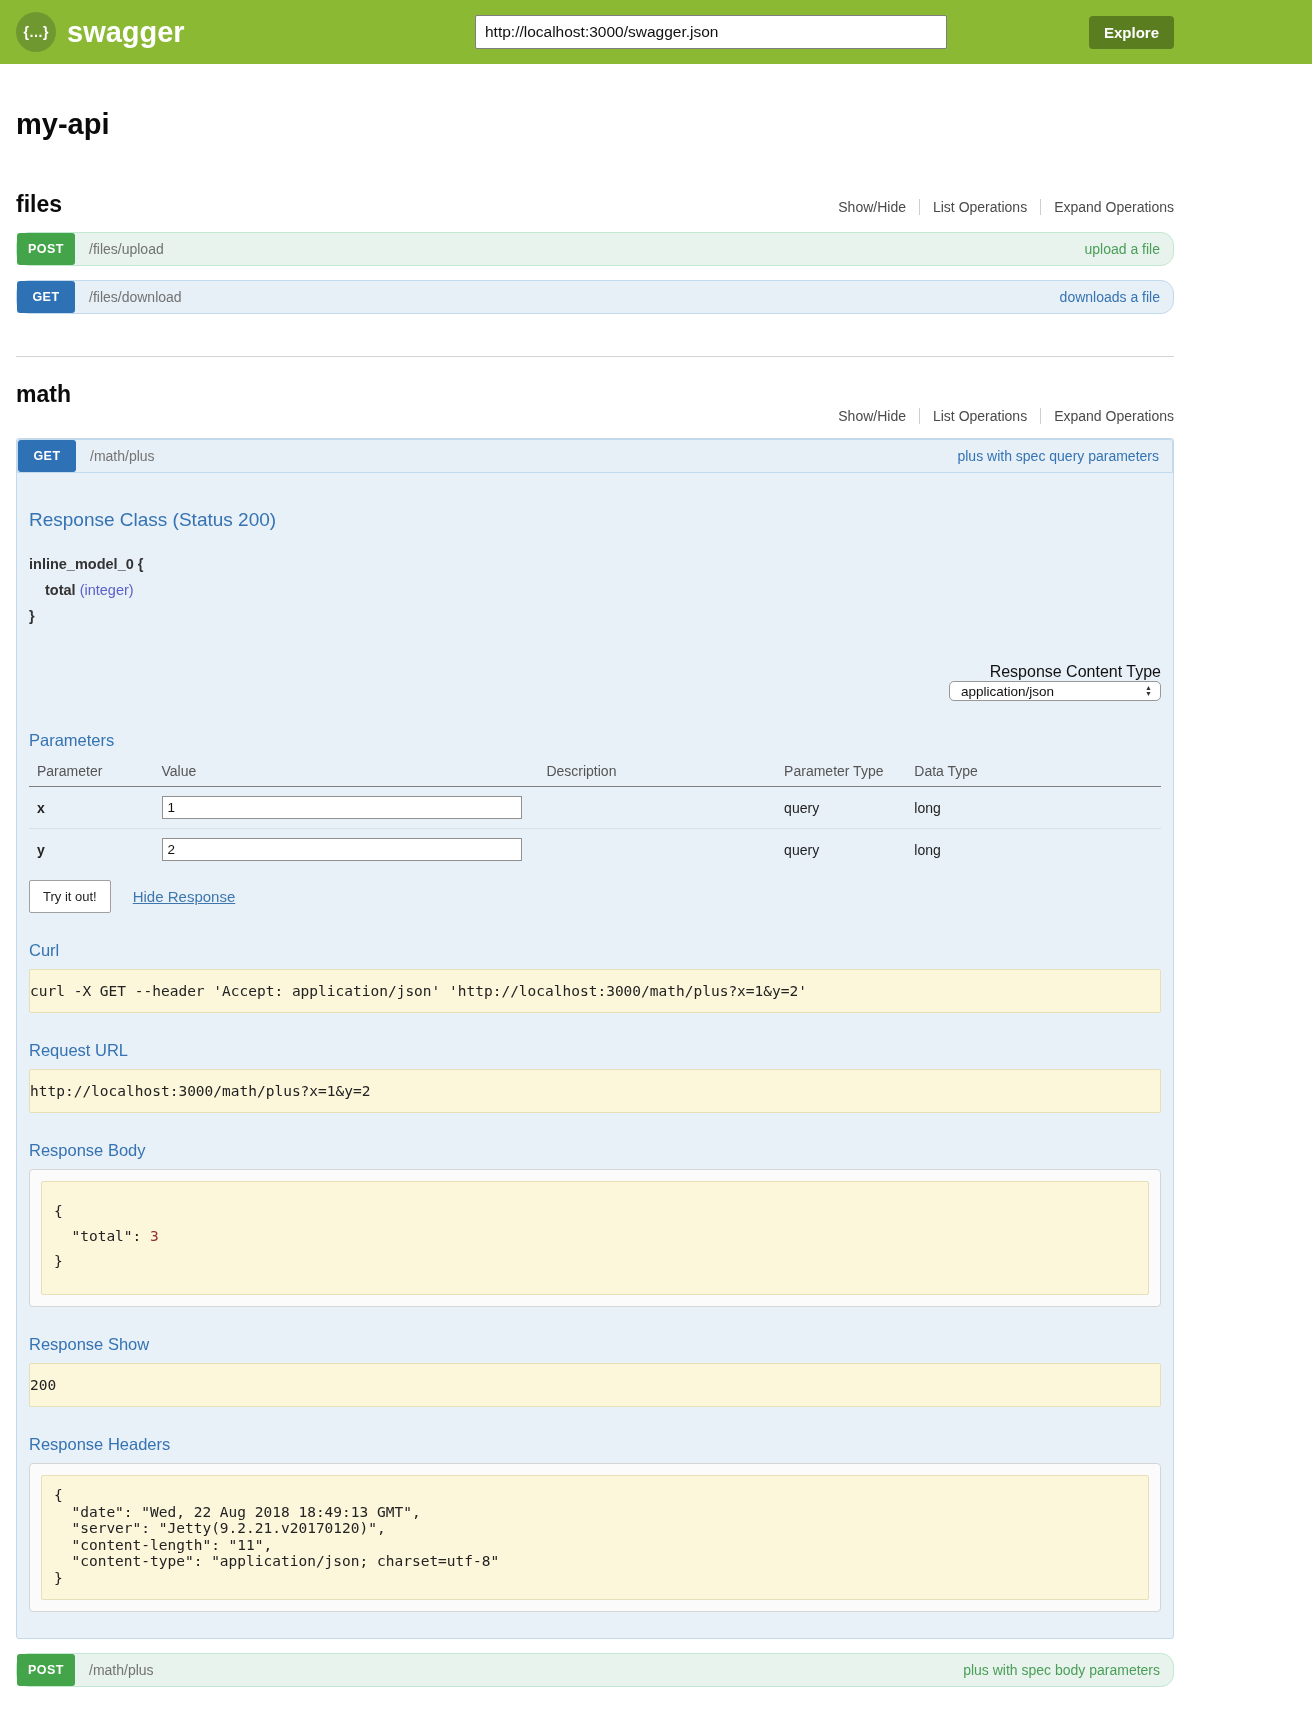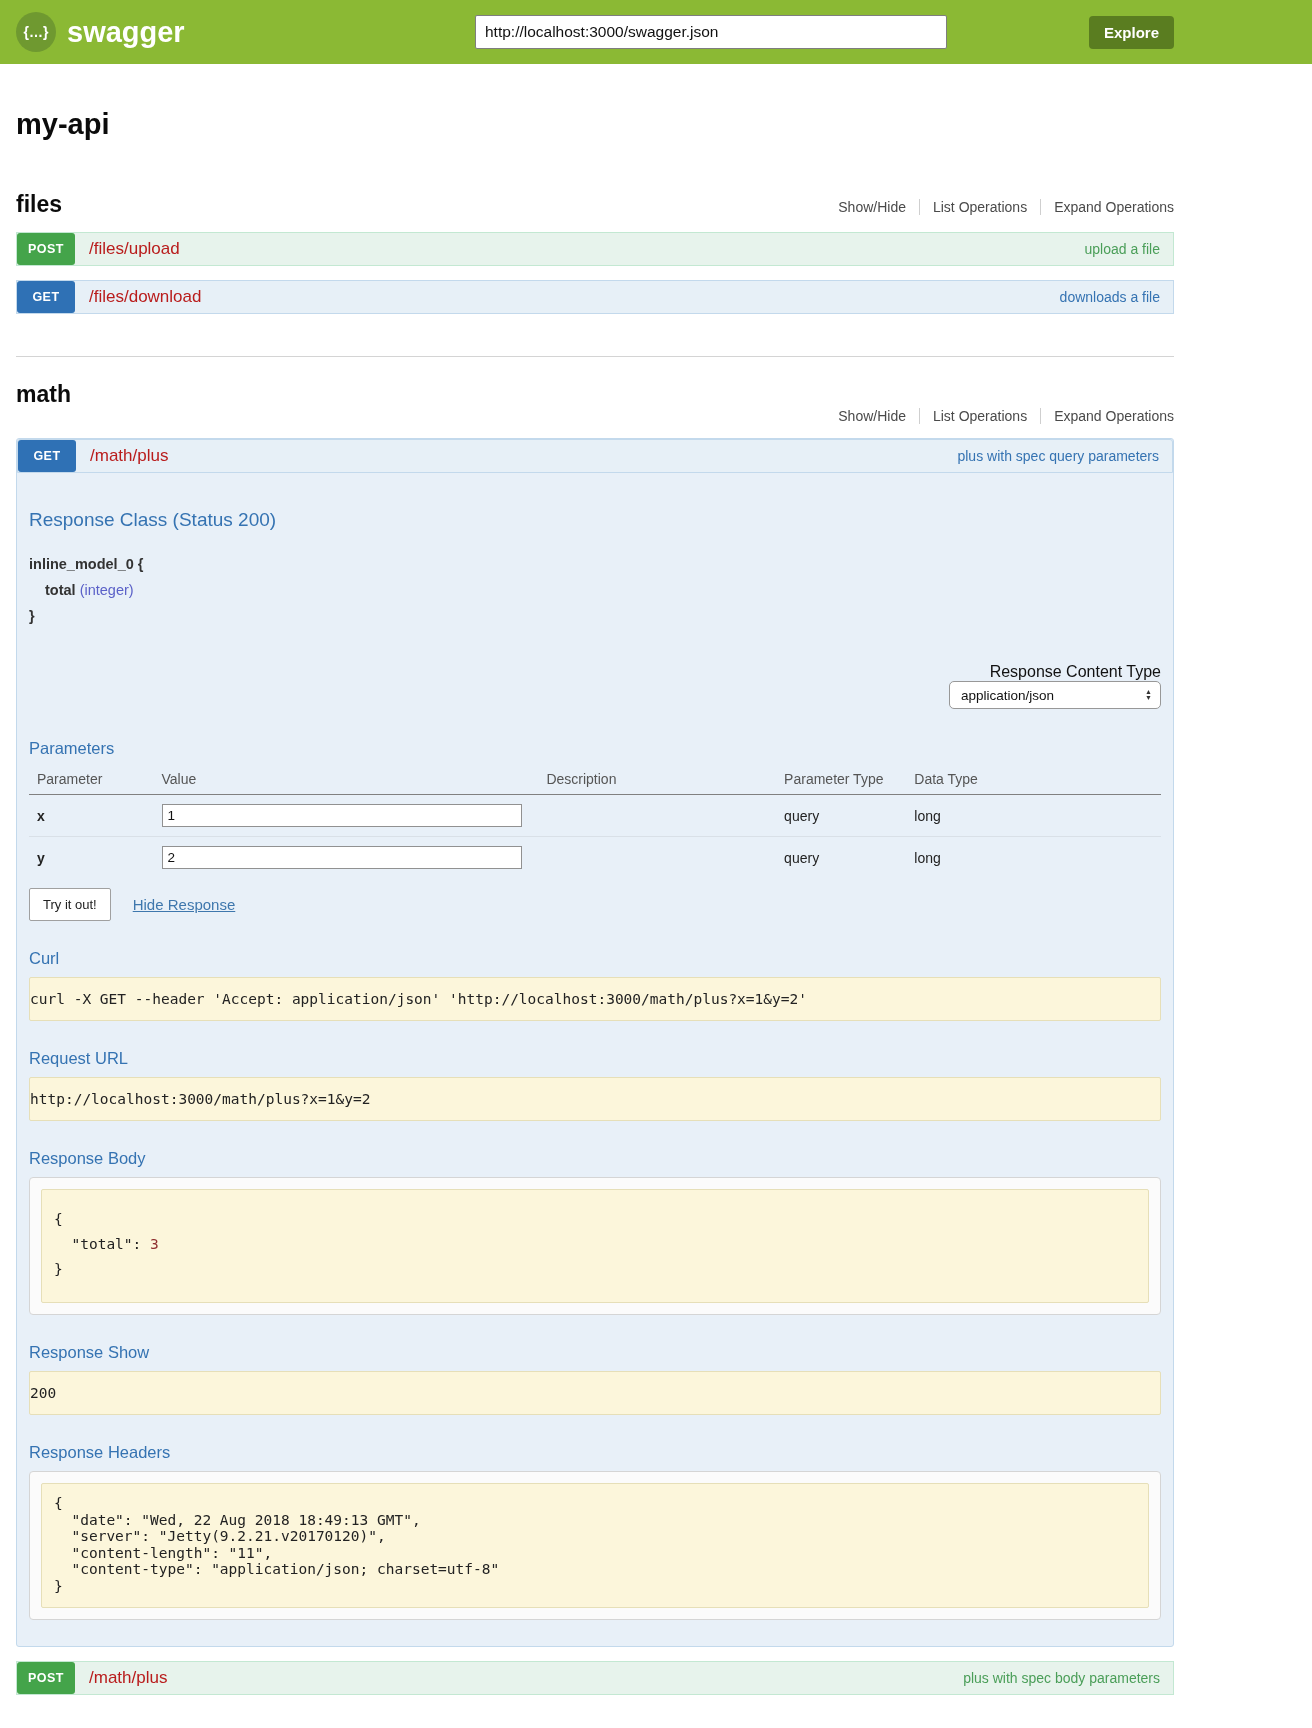--- a/index.html
+++ b/index.html
@@ -30,28 +30,28 @@
   .section-title { font-size: 23px; font-weight: bold; color: #0b0b0b; text-decoration: none; cursor: pointer; }
   .section-controls { margin-left: auto; font-size: 14px; display: flex; align-items: center; }
   .section-controls a { color: #4a4a4a; text-decoration: none; padding: 0 13px; cursor: pointer; }
   .section-controls a + a { border-left: 1px solid #cfcfcf; }
   .section-controls a:last-child { padding-right: 0; }
 
   .divider { height: 1px; background: #d4d4d4; margin-top: 42px; }
 
   
   .endpoint { margin-bottom: 14px; border-radius: 3px; }
-  .ep-heading { display: flex; align-items: center; height: 34px; border-radius: 0; cursor: pointer; }
+  .ep-heading { display: flex; align-items: center; height: 34px; border-radius: 13px; cursor: pointer; }
   .endpoint.post .ep-heading { background: #e7f3ec; border: 1px solid #c3e8d2; }
   .endpoint.get  .ep-heading { background: #e7f0f7; border: 1px solid #c3d9ec; }
   .badge { width: 58px; align-self: stretch; display: flex; align-items: center; justify-content: center;
            color: #fff; font-weight: bold; font-size: 12.5px; letter-spacing: 0.5px; border-radius: 3px; }
   .endpoint.post .badge { background: #44a44a; }
   .endpoint.get  .badge { background: #2f71b5; }
-  .ep-path { margin-left: 14px; font-size: 17px; color: #b91c1c; text-decoration: none; }
+  .ep-path { margin-left: 14px; font-size: 14px; color: #737373; text-decoration: none; }
   .ep-summary { margin-left: auto; margin-right: 13px; font-size: 14px; text-decoration: none; }
   .endpoint.post .ep-summary { color: #4a9e58; }
   .endpoint.get  .ep-summary { color: #3573b2; }
 
   
   .op-expanded { border: 1px solid #c3d9ec; border-radius: 3px; margin-bottom: 14px; background: #e8f0f8; }
   .op-expanded .ep-heading { border: none; background: #e7f0f7; border-radius: 3px 3px 0 0; }
   .op-content { padding: 2px 12px 26px 12px; }
 
   .blue-head { color: #3573b2; font-weight: normal; margin: 0; }
@@ -65,21 +65,21 @@
   .tab.inactive { color: #9e9e9e; padding-left: 12px; }
 
   
   .model-sig { margin-top: 20px; font-size: 14.5px; line-height: 26px; color: #333; }
   .model-sig .bold { font-weight: bold; }
   .model-prop { margin-left: 16px; }
   .prop-type { color: #5b61c8; }
 
   
   .rct-row { margin-top: 34px; display: flex; align-items: flex-end; font-size: 16px; color: #111; flex-direction: column; }
-  .fake-select { margin-left: 10px; width: 212px; height: 28px; background: #fff; border: 1px solid #989898;
+  .fake-select { margin-left: 10px; width: 212px; height: 20px; background: #fff; border: 1px solid #989898;
                  border-radius: 5px; padding: 0 8px 0 11px; font-size: 13.5px; color: #111;
                  display: flex; align-items: center; cursor: pointer; }
   .select-arrows { margin-left: auto; display: flex; flex-direction: column; align-items: center;
                    font-size: 7px; line-height: 6px; color: #333; }
 
   
   .params-heading { margin-top: 30px; }
   table.params { width: 100%; border-collapse: collapse; margin-top: 6px; font-size: 14px; }
   table.params th { text-align: left; font-weight: normal; color: #555; padding: 7px 8px; border-bottom: 1px solid #808080; }
   table.params td { padding: 9px 8px; vertical-align: middle; color: #222; }

